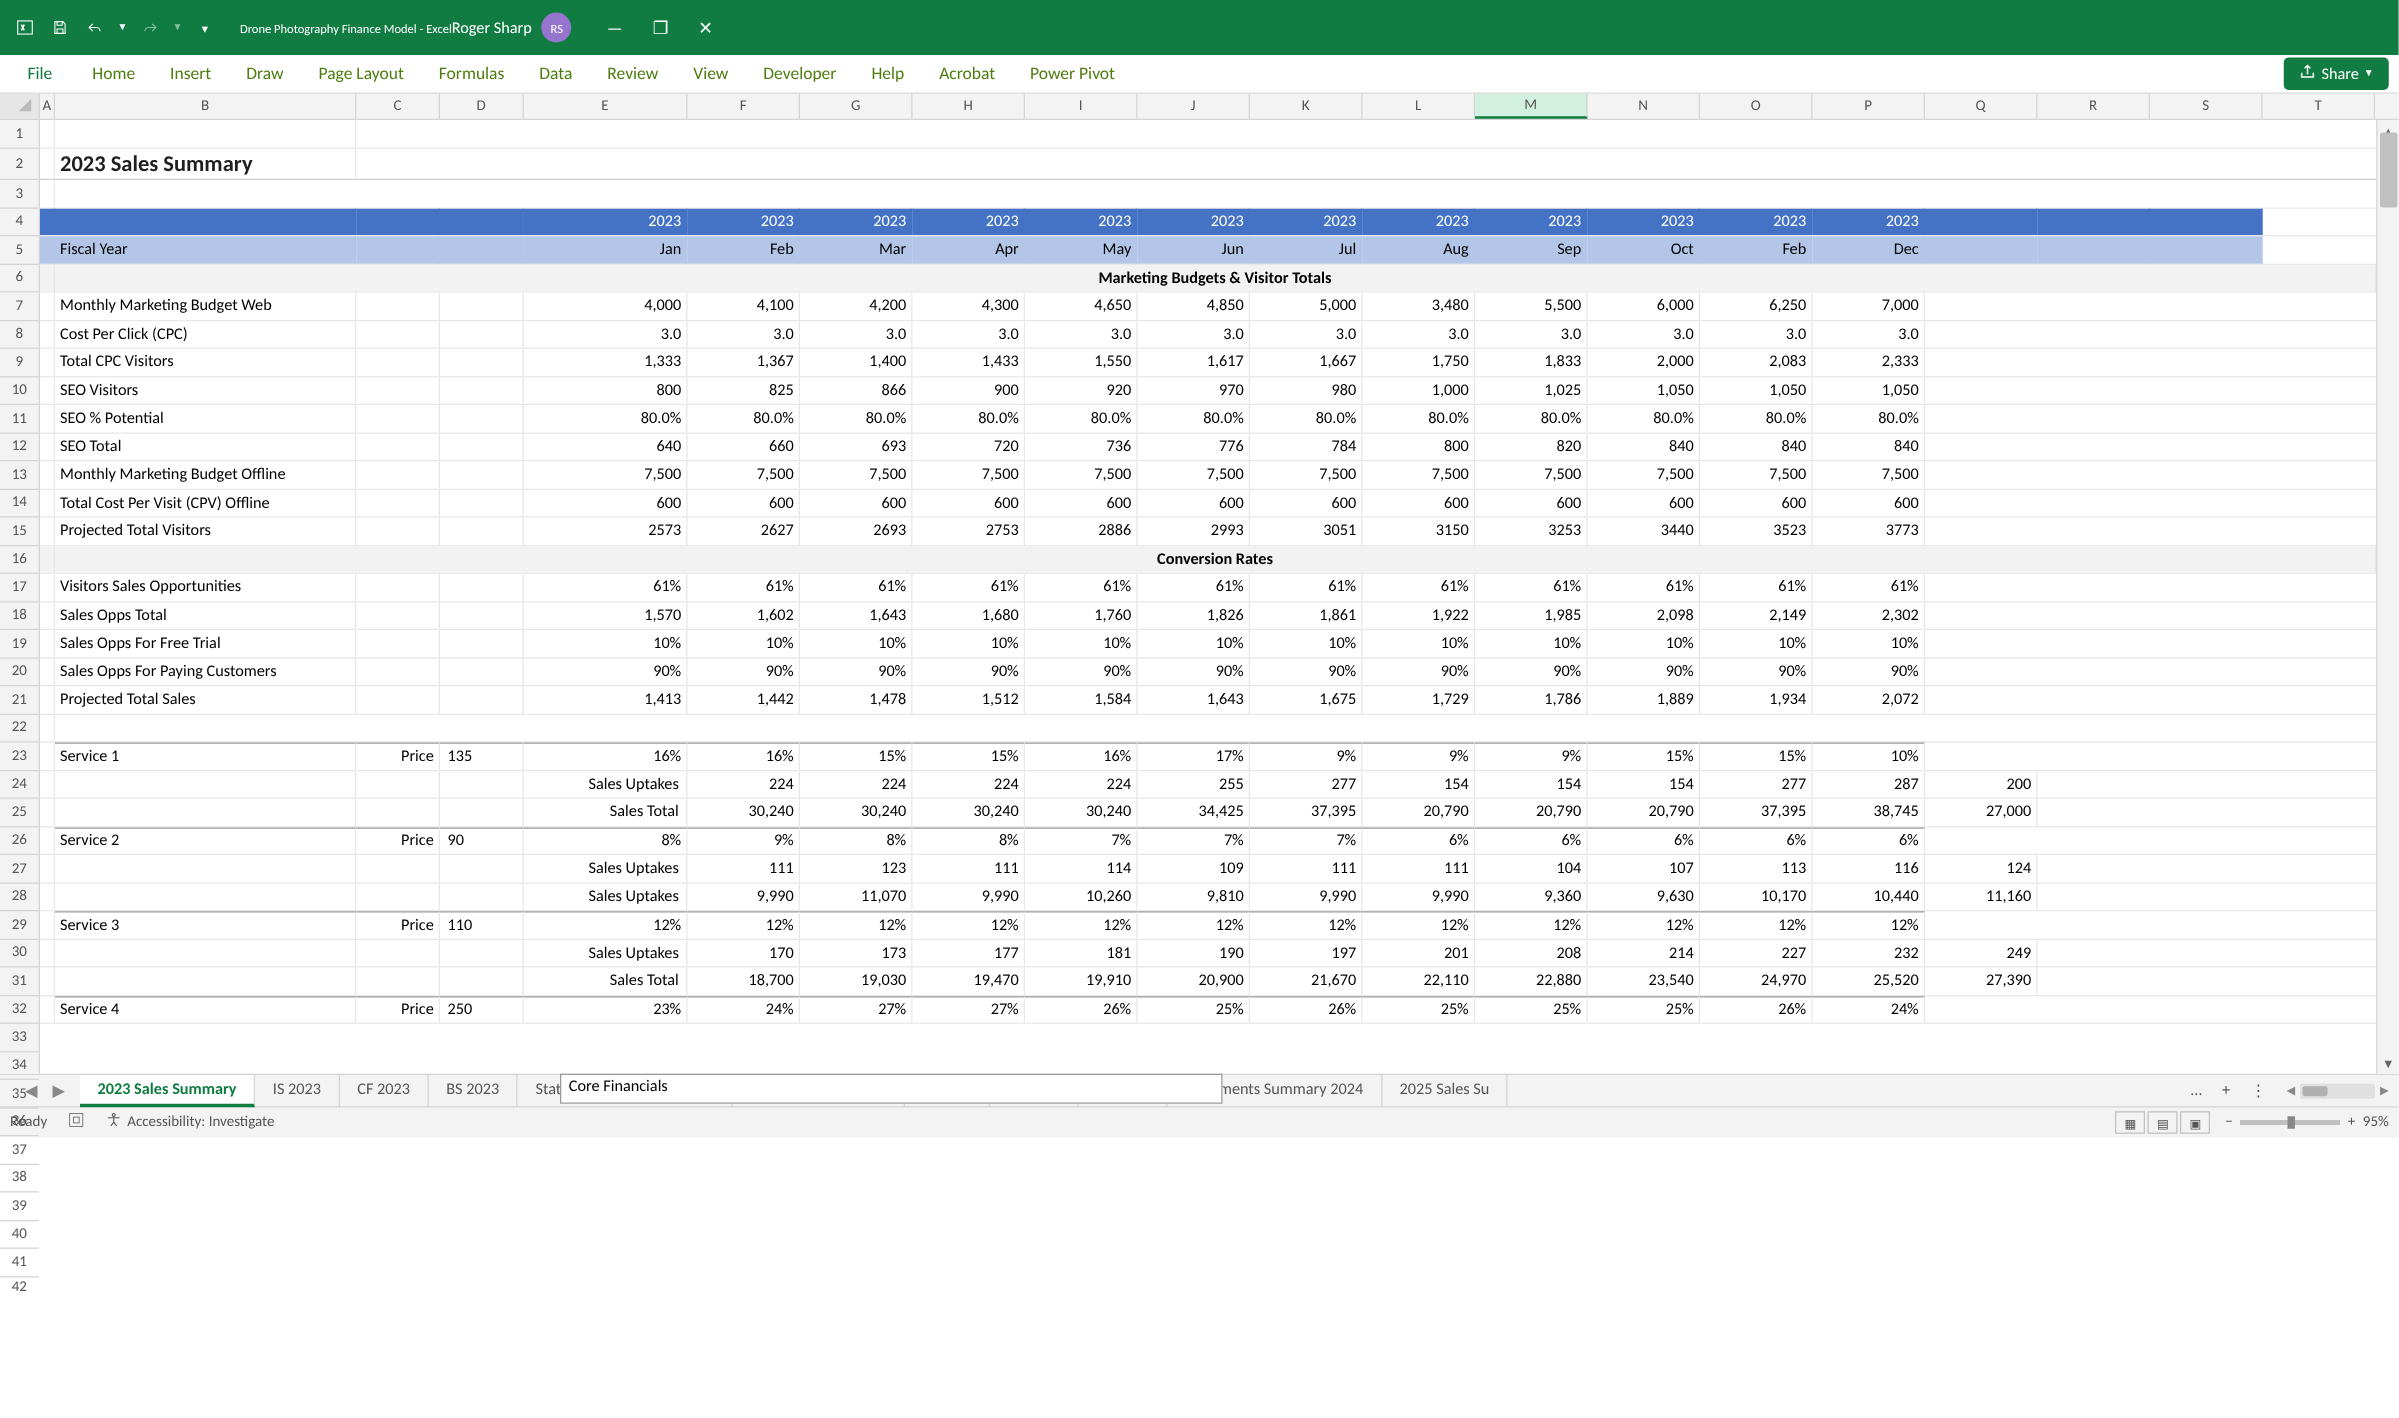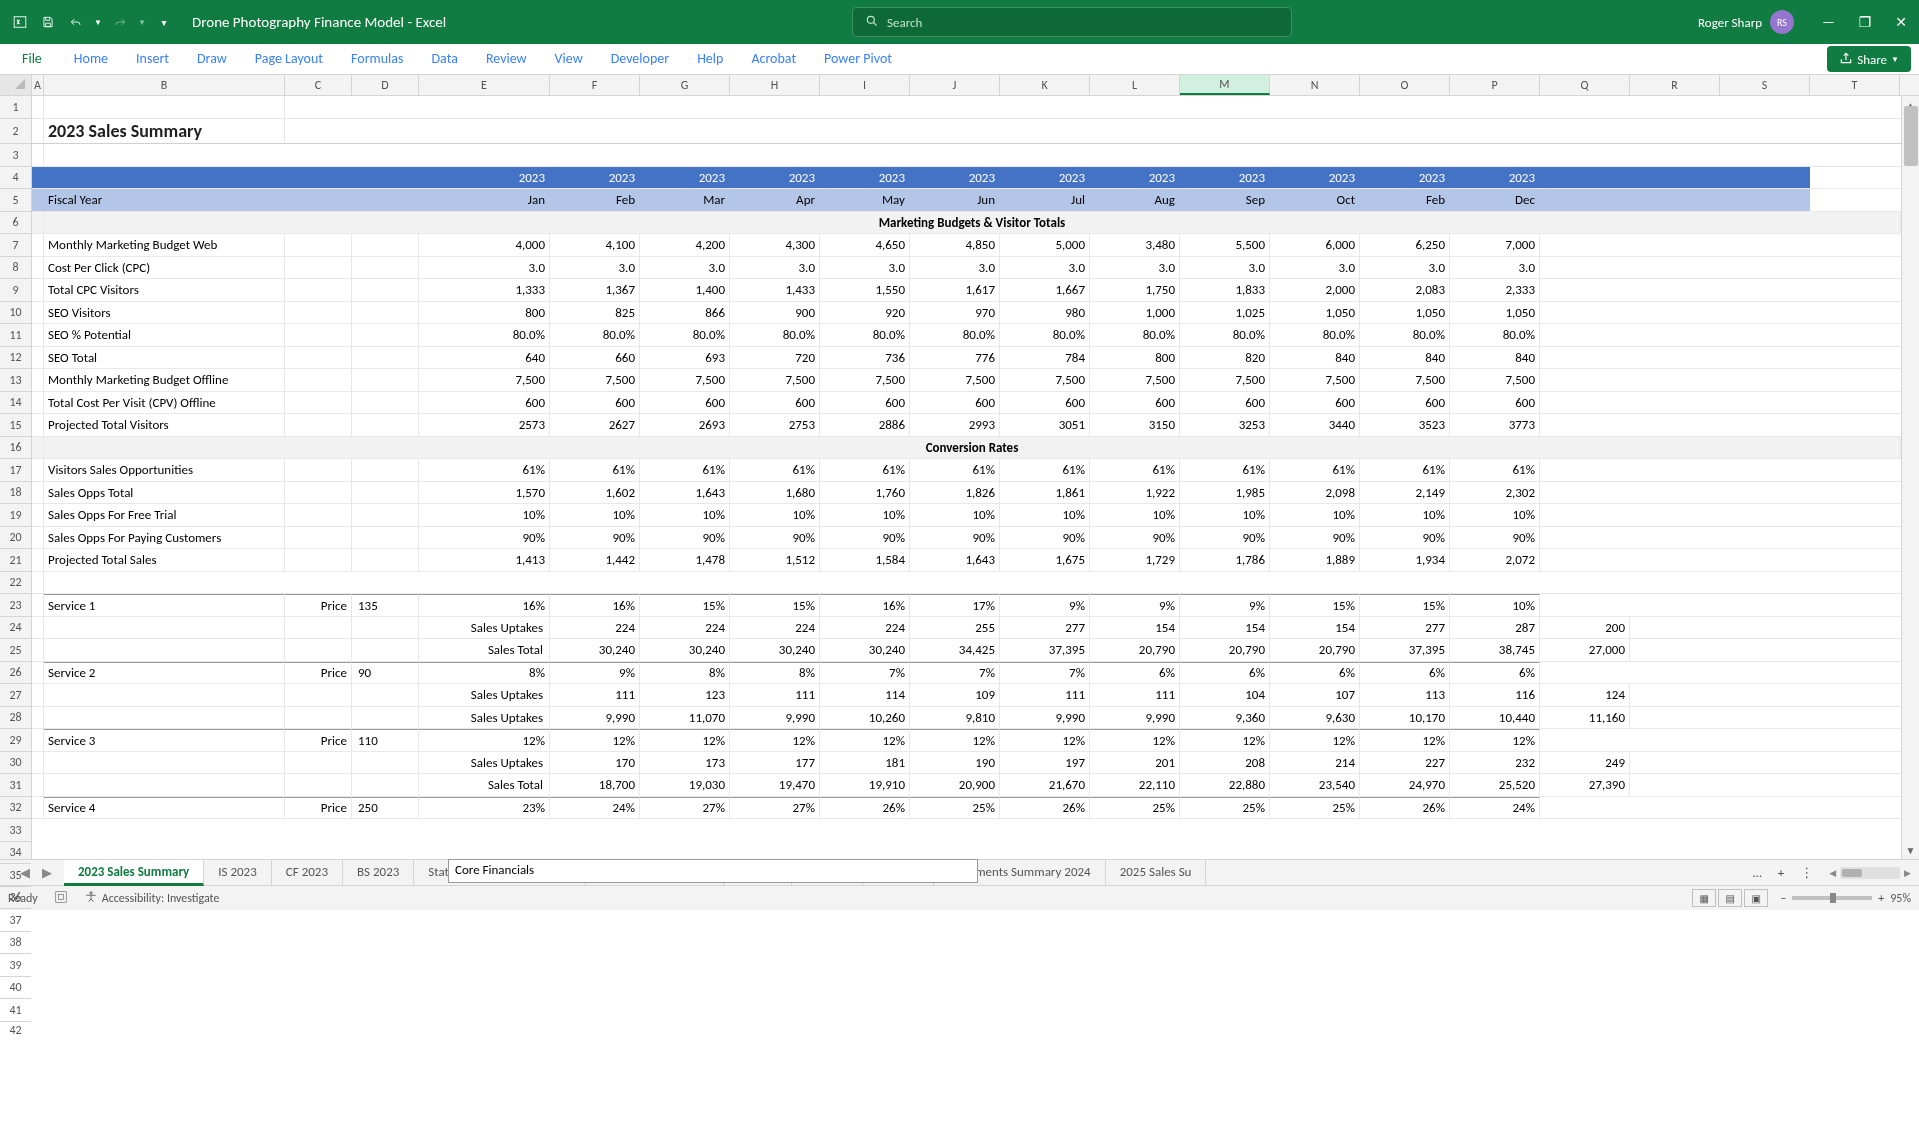--- a/index.html
+++ b/index.html
@@ -2,31 +2,31 @@
 <html><head>
 <meta charset="utf-8">
 <style>
 * { margin: 0; padding: 0; box-sizing: border-box; font-family: "Segoe UI", Calibri, sans-serif; }
 body { background: #fff; font-size: 13px; overflow: hidden; width: 1919px; height: 1134px; }
 
 
 .titlebar { background: #107c41; height: 44px; display: flex; align-items: center; color: #fff; padding: 0 8px; }
 .titlebar .qat { display: flex; gap: 4px; align-items: center; }
 .titlebar .qat-btn { width: 24px; height: 24px; display: flex; align-items: center; justify-content: center; color: #fff; }
-.titlebar .doc-title { margin-left: 16px; font-size: 15px; }
+.titlebar .doc-title { margin-left: 16px; font-size: 10px; }
 .titlebar .searchbox { margin: 0 auto; background: #0d6a37; border: 1px solid #3a925f; border-radius: 4px; width: 440px; height: 30px; display: flex; align-items: center; padding: 0 12px; color: #bfe3cd; }
 .titlebar .search-icon { margin-right: 8px; }
 .titlebar .user { display: flex; align-items: center; gap: 8px; font-size: 13px; margin-right: 12px; }
 .titlebar .avatar { width: 24px; height: 24px; border-radius: 50%; background: #9575cd; display: flex; align-items: center; justify-content: center; font-size: 10px; color: #fff; }
 .titlebar .win-controls { display: flex; gap: 16px; margin-left: 12px; }
 .titlebar .win-btn { color: #fff; font-size: 14px; padding: 4px; }
 
 
 .ribbon { background: #fff; border-bottom: 1px solid #d4d4d4; height: 31px; display: flex; align-items: stretch; padding: 0 8px; }
-.ribbon .tab { padding: 6px 14px; font-size: 14px; color: #3b82f6; border-bottom: 2px solid transparent; display: flex; align-items: center; }
+.ribbon .tab { padding: 6px 14px; font-size: 14px; color: #4d7c0f; border-bottom: 2px solid transparent; display: flex; align-items: center; }
 .ribbon .tab.file { color: #107c41; margin-right: 4px; }
 .ribbon .share { margin-left: auto; background: #107c41; color: #fff; padding: 4px 12px; border-radius: 4px; font-size: 13px; display: flex; align-items: center; gap: 4px; margin-top: 2px; margin-bottom: 2px; }
 
 
 .col-headers { display: flex; height: 21px; background: #f3f3f3; border-bottom: 1px solid #d4d4d4; font-size: 12px; color: #555; }
 .corner { width: 32px; border-right: 1px solid #d4d4d4; background: #e6e6e6; display: flex; align-items: flex-end; justify-content: flex-end; padding: 2px; }
 .col-header { border-right: 1px solid #d4d4d4; display: flex; align-items: center; justify-content: center; }
 .col-header.selected { background: #d2f0e0; border-bottom: 2px solid #107c41; }
 .col-A { width: 12px; }
 .col-wide { width: 241px; }
@@ -114,27 +114,20 @@
     <span class="qat-btn" style="width:12px;font-size:8px">▼</span>
     <span class="qat-btn" style="opacity:0.5">
         <svg viewBox="0 0 24 24" fill="none" stroke="#fff" stroke-width="1.5">
           <path d="M15 7 L20 12 L15 17 M20 12 h-10 a5 5 0 0 0 -5 5"></path>
         </svg>
       </span>
     <span class="qat-btn" style="width:12px;font-size:8px;opacity:0.5">▼</span>
     <span class="qat-btn" style="font-size:10px">▾</span>
   </div>
   <span class="doc-title">Drone Photography Finance Model  -  Excel</span>
-  <div class="searchbox">
-    <span class="search-icon"><svg viewBox="0 0 24 24" fill="none" stroke="#bfe3cd" stroke-width="2">
-          <circle cx="10" cy="10" r="6"></circle>
-          <path d="M15 15 L20 20"></path>
-        </svg></span>
-    <span>Search</span>
-  </div>
   <div class="user">
     <span>Roger Sharp</span>
     <span class="avatar">RS</span>
   </div>
   <div class="win-controls">
     <span class="win-btn">—</span>
     <span class="win-btn">❐</span>
     <span class="win-btn">✕</span>
   </div>
 </div>

